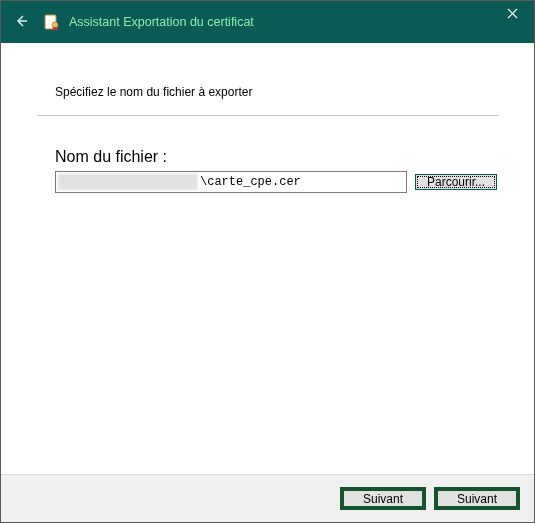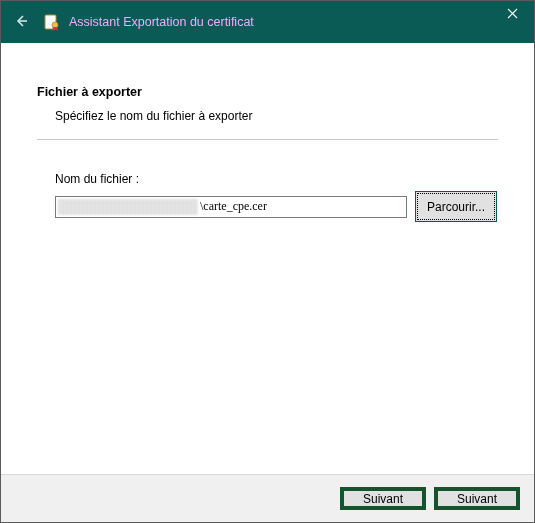--- a/index.html
+++ b/index.html
@@ -49,21 +49,21 @@
     height: 18px;
     margin-left: 10px;
     display: flex;
     align-items: center;
     justify-content: center;
   }
   .titlebar .cert-icon svg { width: 18px; height: 18px; }
   .titlebar .title-text {
     margin-left: 8px;
     font-size: 12.5px;
-    color: #f0abfc;
+    color: #86efac;
   }
   .titlebar .close {
     position: absolute;
     top: 0;
     right: 0;
     width: 44px;
     height: 28px;
     display: flex;
     align-items: center;
     justify-content: center;
@@ -91,21 +91,21 @@
   }
   .hrule {
     border: none;
     border-top: 1px solid #c9c9c9;
     margin: 0 0 32px 0;
   }
   .field-block {
     padding-left: 18px;
   }
   .field-label {
-    font-size: 12px;
+    font-size: 16px;
     margin-bottom: 5px;
   }
   .field-row {
     display: flex;
     align-items: center;
     gap: 8px;
   }
   .filename-wrap {
     position: relative;
     width: 352px;
@@ -125,29 +125,29 @@
     background: repeating-linear-gradient(90deg, #d8d8d8 0 2px, #e6e6e6 2px 4px);
     filter: blur(1.2px);
     opacity: 0.9;
   }
   .filename-input {
     position: relative;
     z-index: 1;
     flex: 1;
     border: none;
     outline: none;
-    font-family: Liberation Serif, serif;
+    font-family: Liberation Mono, monospace;
     font-size: 12px;
     padding: 0 4px 0 4px;
     background: transparent;
     text-align: left;
   }
   .browse-btn {
     width: 82px;
-    height: 31px;
+    height: 16px;
     background: #e1e1e1;
     border: 1px solid #0a5a56;
     outline: 1px dotted #000000;
     outline-offset: -3px;
     font-family: inherit;
     font-size: 12px;
     cursor: default;
     padding: 0;
   }
 
@@ -197,21 +197,20 @@
     <div class="close">
       <span>
         <svg viewBox="0 0 11 11" stroke="currentColor" stroke-width="1.1">
           <path d="M1 1 L10 10 M10 1 L1 10"></path>
         </svg>
       </span>
     </div>
   </div>
 
   <div class="content">
-    <div class="page-heading">Fichier à exporter</div>
     <div class="page-sub">Spécifiez le nom du fichier à exporter</div>
     <hr class="hrule">
 
     <div class="field-block">
       <div class="field-label">Nom du fichier :</div>
       <div class="field-row">
         <div class="filename-wrap">
           <div class="blur-overlay"></div>
           <input class="filename-input" type="text" style="padding-left: 144px;" value="\carte_cpe.cer">
         </div>

